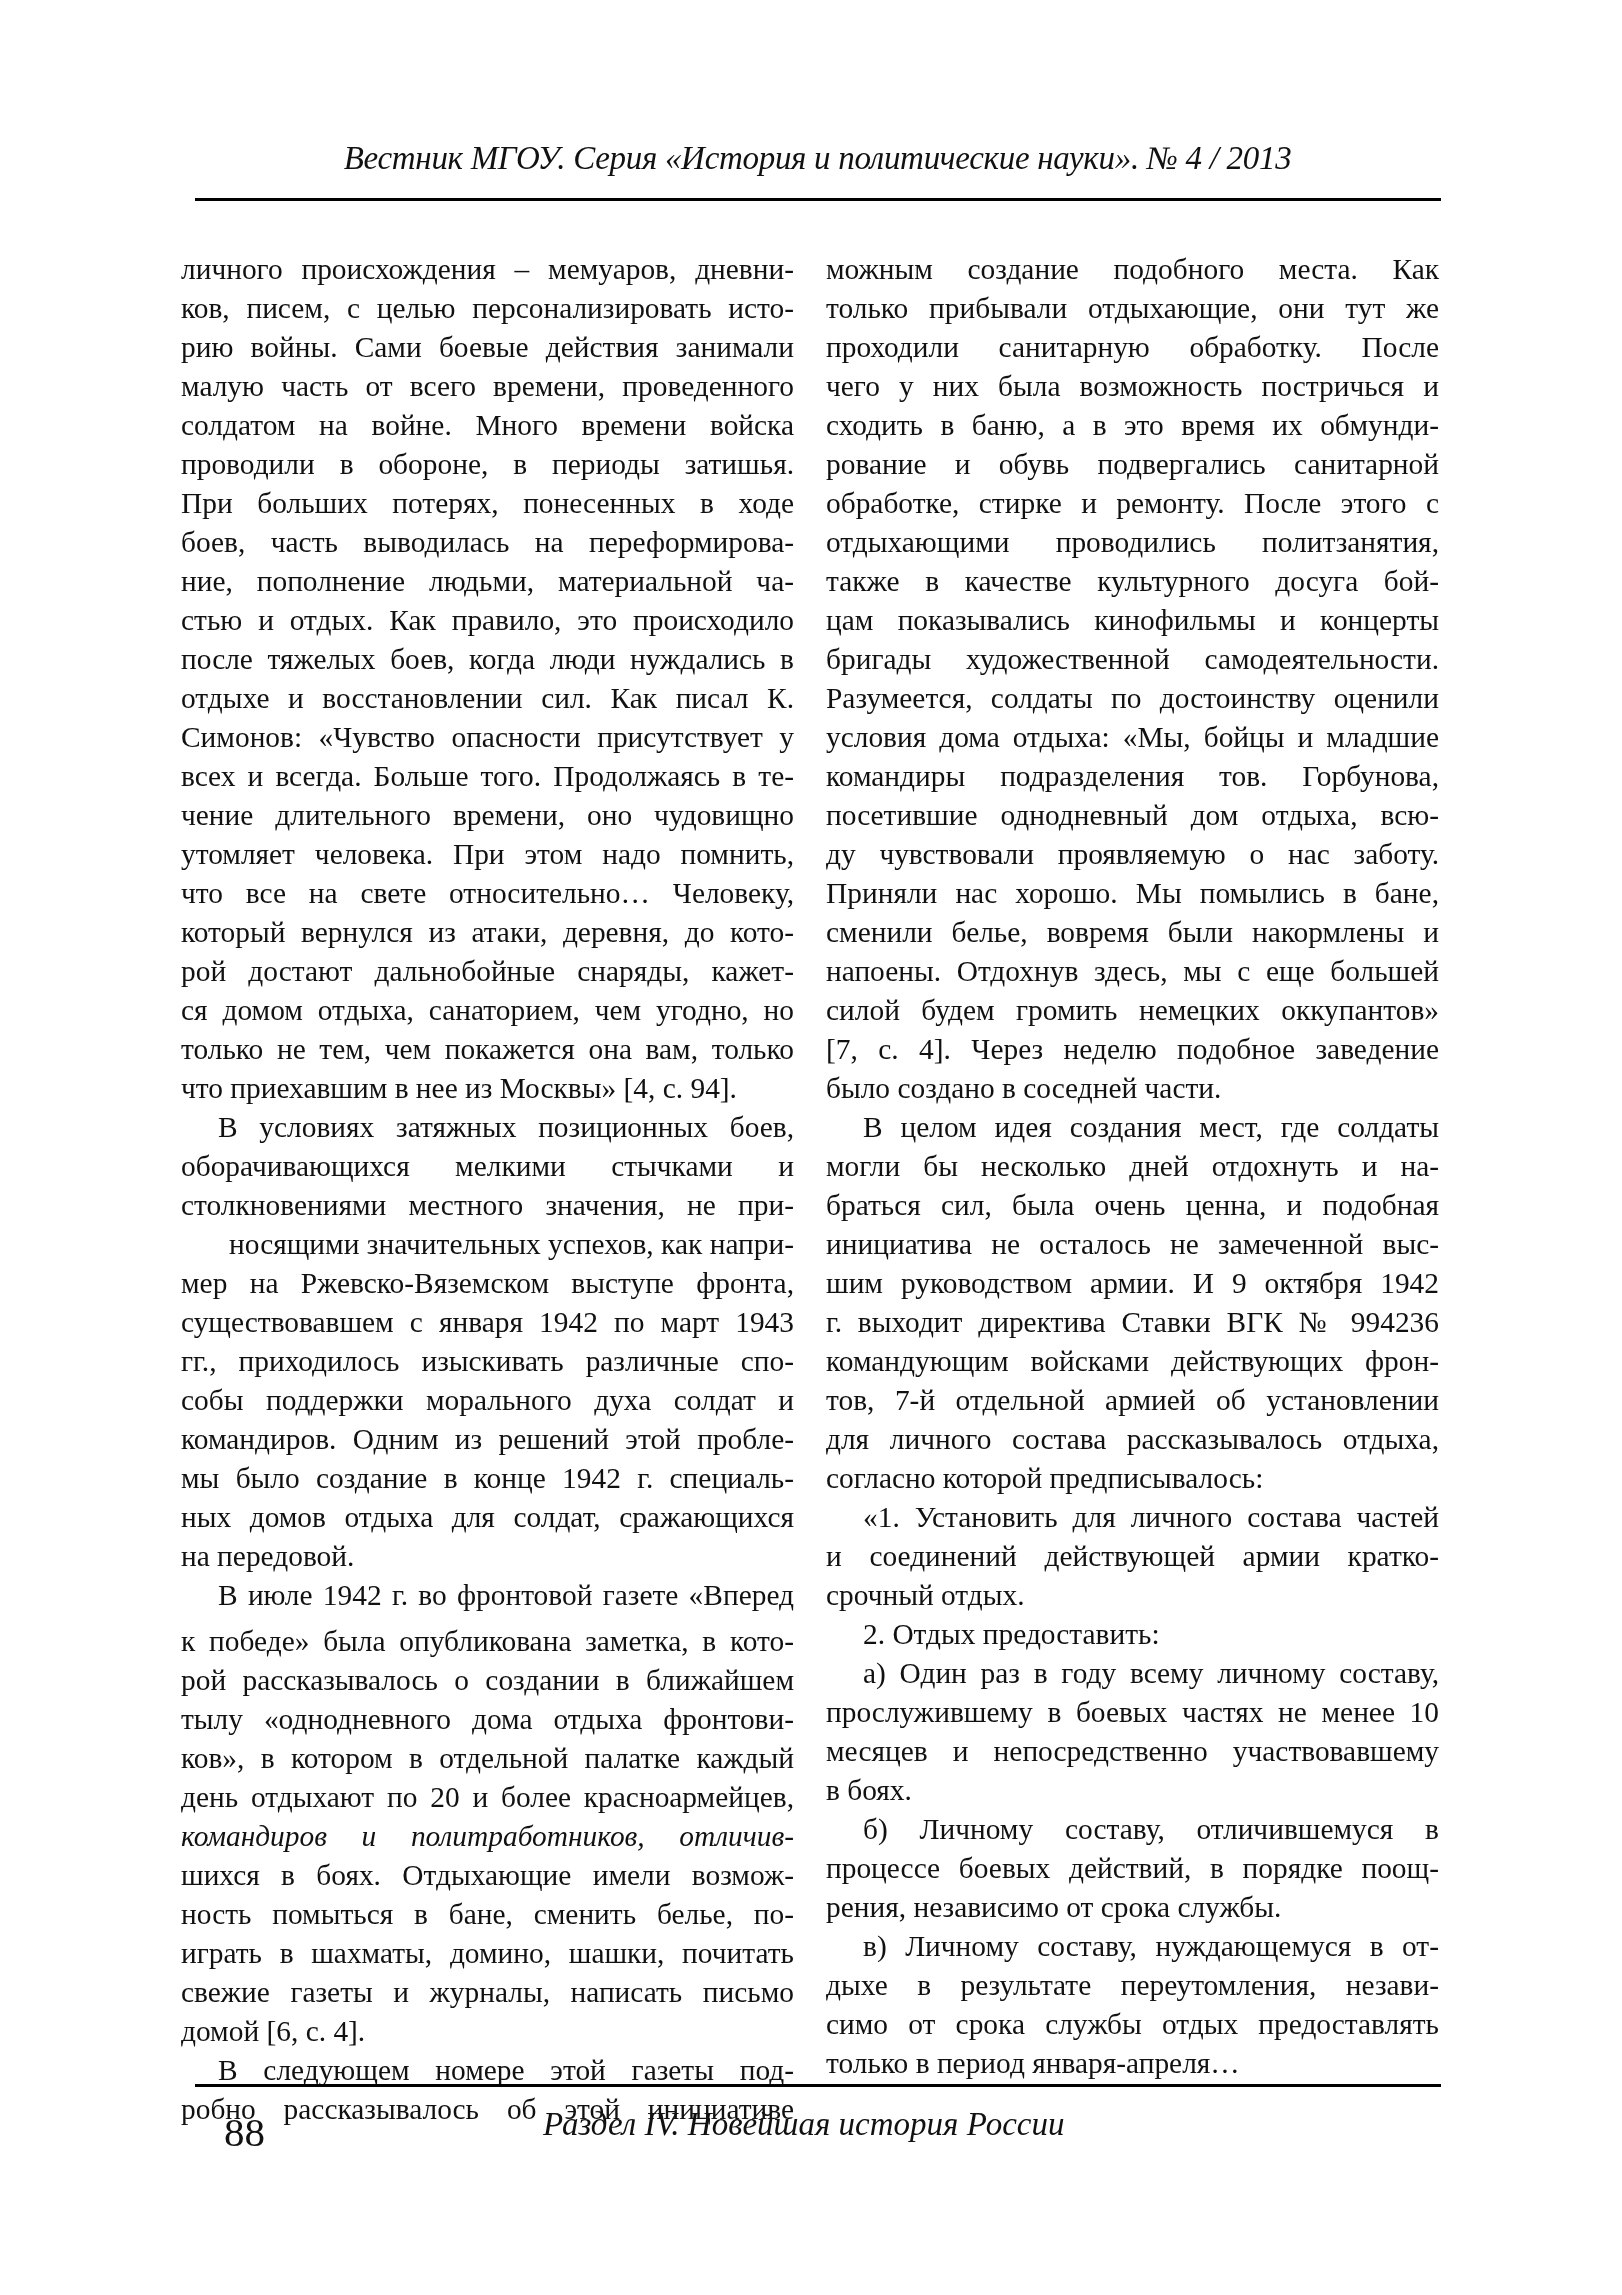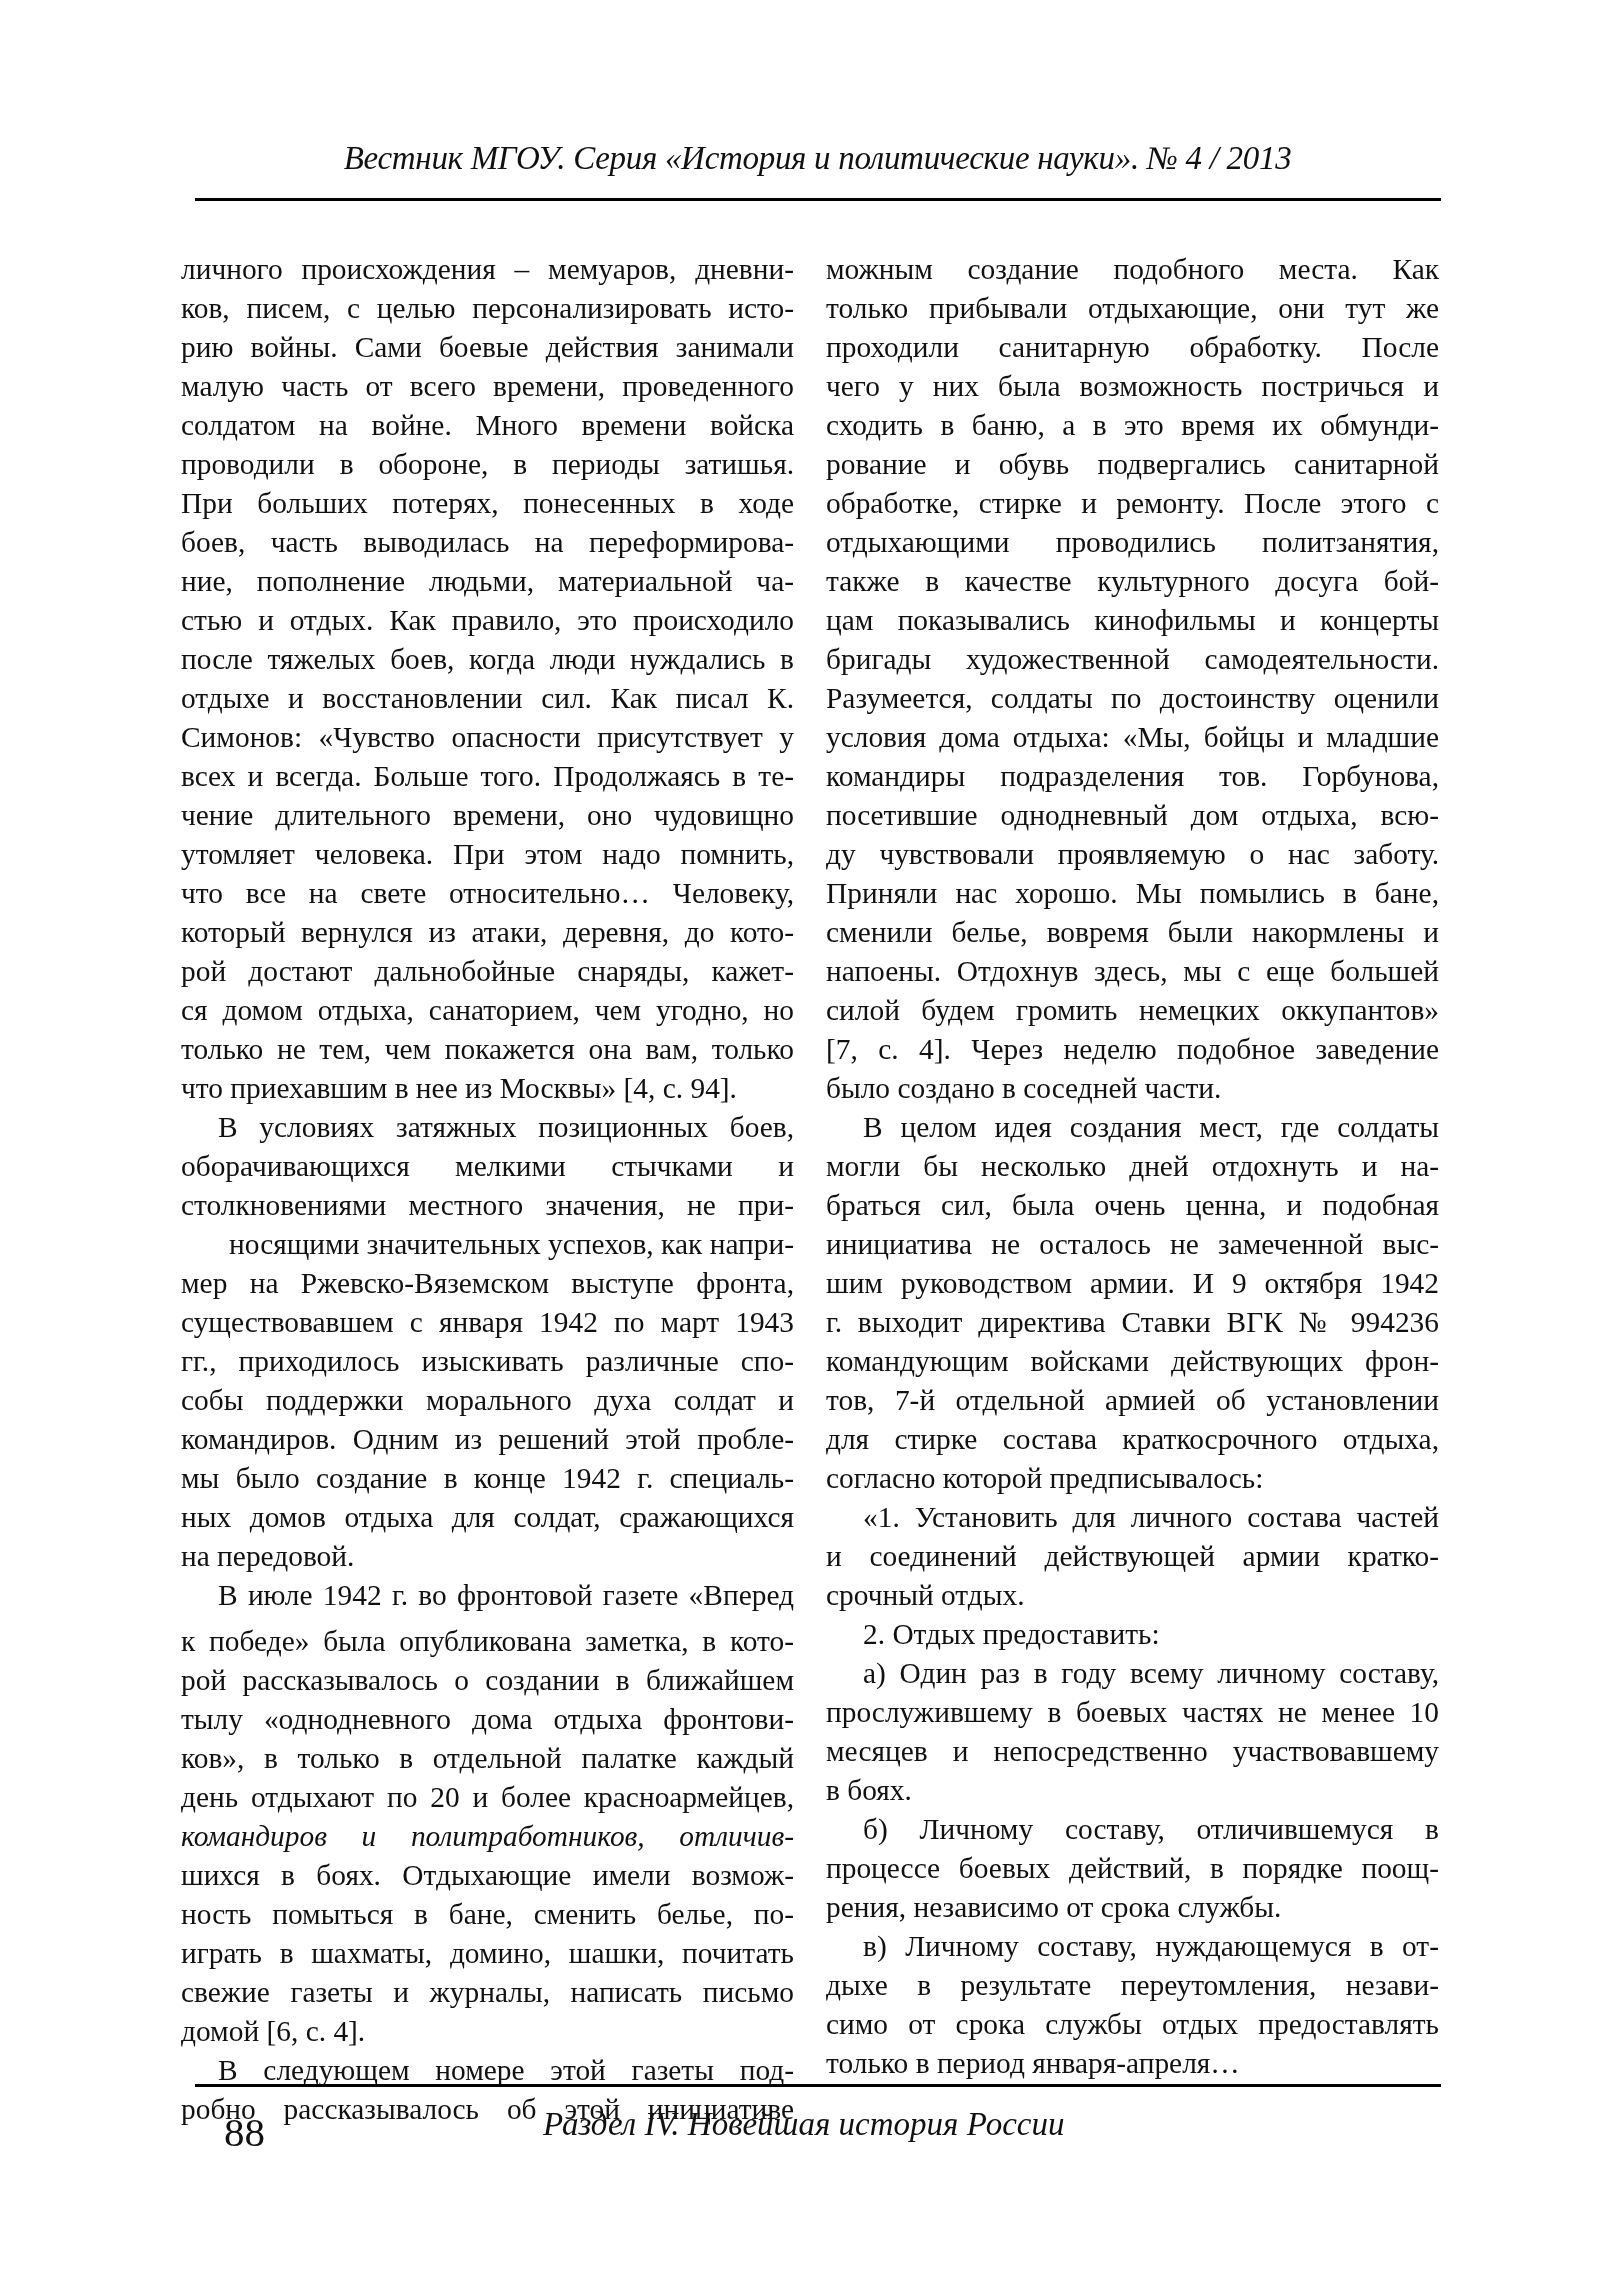--- a/index.html
+++ b/index.html
@@ -72,21 +72,21 @@
       <span class="line" style="display: block;">гг., приходилось изыскивать различные спо-</span>
       <span class="line" style="display: block;">собы поддержки морального духа солдат и</span>
       <span class="line" style="display: block;">командиров. Одним из решений этой пробле-</span>
       <span class="line" style="display: block;">мы было создание в конце 1942 г. специаль-</span>
       <span class="line" style="display: block;">ных домов отдыха для солдат, сражающихся</span>
       <span class="line last" style="display: block;">на передовой.</span>
       <span class="line indent" style="display: block;">В июле 1942 г. во фронтовой газете «Вперед</span>
       <span class="line" style="display: block; margin-top: 7px;">к победе» была опубликована заметка, в кото-</span>
       <span class="line" style="display: block;">рой рассказывалось о создании в ближайшем</span>
       <span class="line" style="display: block;">тылу «однодневного дома отдыха фронтови-</span>
-      <span class="line" style="display: block;">ков», в только в отдельной палатке каждый</span>
+      <span class="line" style="display: block;">ков», в котором в отдельной палатке каждый</span>
       <span class="line" style="display: block;">день отдыхают по 20 и более красноармейцев,</span>
       <span class="line" style="display: block; font-style: italic;">командиров и политработников, отличив-</span>
       <span class="line" style="display: block;">шихся в боях. Отдыхающие имели возмож-</span>
       <span class="line" style="display: block;">ность помыться в бане, сменить белье, по-</span>
       <span class="line" style="display: block;">играть в шахматы, домино, шашки, почитать</span>
       <span class="line" style="display: block;">свежие газеты и журналы, написать письмо</span>
       <span class="line last" style="display: block;">домой [6, с. 4].</span>
       <span class="line indent" style="display: block;">В следующем номере этой газеты под-</span>
       <span class="line" style="display: block;">робно рассказывалось об этой инициативе</span>
     </div>
@@ -114,21 +114,21 @@
       <span class="line" style="display: block;">[7, с. 4]. Через неделю подобное заведение</span>
       <span class="line last" style="display: block;">было создано в соседней части.</span>
       <span class="line indent" style="display: block;">В целом идея создания мест, где солдаты</span>
       <span class="line" style="display: block;">могли бы несколько дней отдохнуть и на-</span>
       <span class="line" style="display: block;">браться сил, была очень ценна, и подобная</span>
       <span class="line" style="display: block;">инициатива не осталось не замеченной выс-</span>
       <span class="line" style="display: block;">шим руководством армии. И 9 октября 1942</span>
       <span class="line" style="display: block;">г. выходит директива Ставки ВГК № 994236</span>
       <span class="line" style="display: block;">командующим войсками действующих фрон-</span>
       <span class="line" style="display: block;">тов, 7-й отдельной армией об установлении</span>
-      <span class="line" style="display: block;">для стирке состава краткосрочного отдыха,</span>
+      <span class="line" style="display: block;">для личного состава рассказывалось отдыха,</span>
       <span class="line last" style="display: block;">согласно которой предписывалось:</span>
       <span class="line indent" style="display: block;">«1. Установить для личного состава частей</span>
       <span class="line" style="display: block;">и соединений действующей армии кратко-</span>
       <span class="line last" style="display: block;">срочный отдых.</span>
       <span class="line indent last" style="display: block;">2. Отдых предоставить:</span>
       <span class="line indent" style="display: block;">а) Один раз в году всему личному составу,</span>
       <span class="line" style="display: block;">прослужившему в боевых частях не менее 10</span>
       <span class="line" style="display: block;">месяцев и непосредственно участвовавшему</span>
       <span class="line last" style="display: block;">в боях.</span>
       <span class="line indent" style="display: block;">б) Личному составу, отличившемуся в</span>

